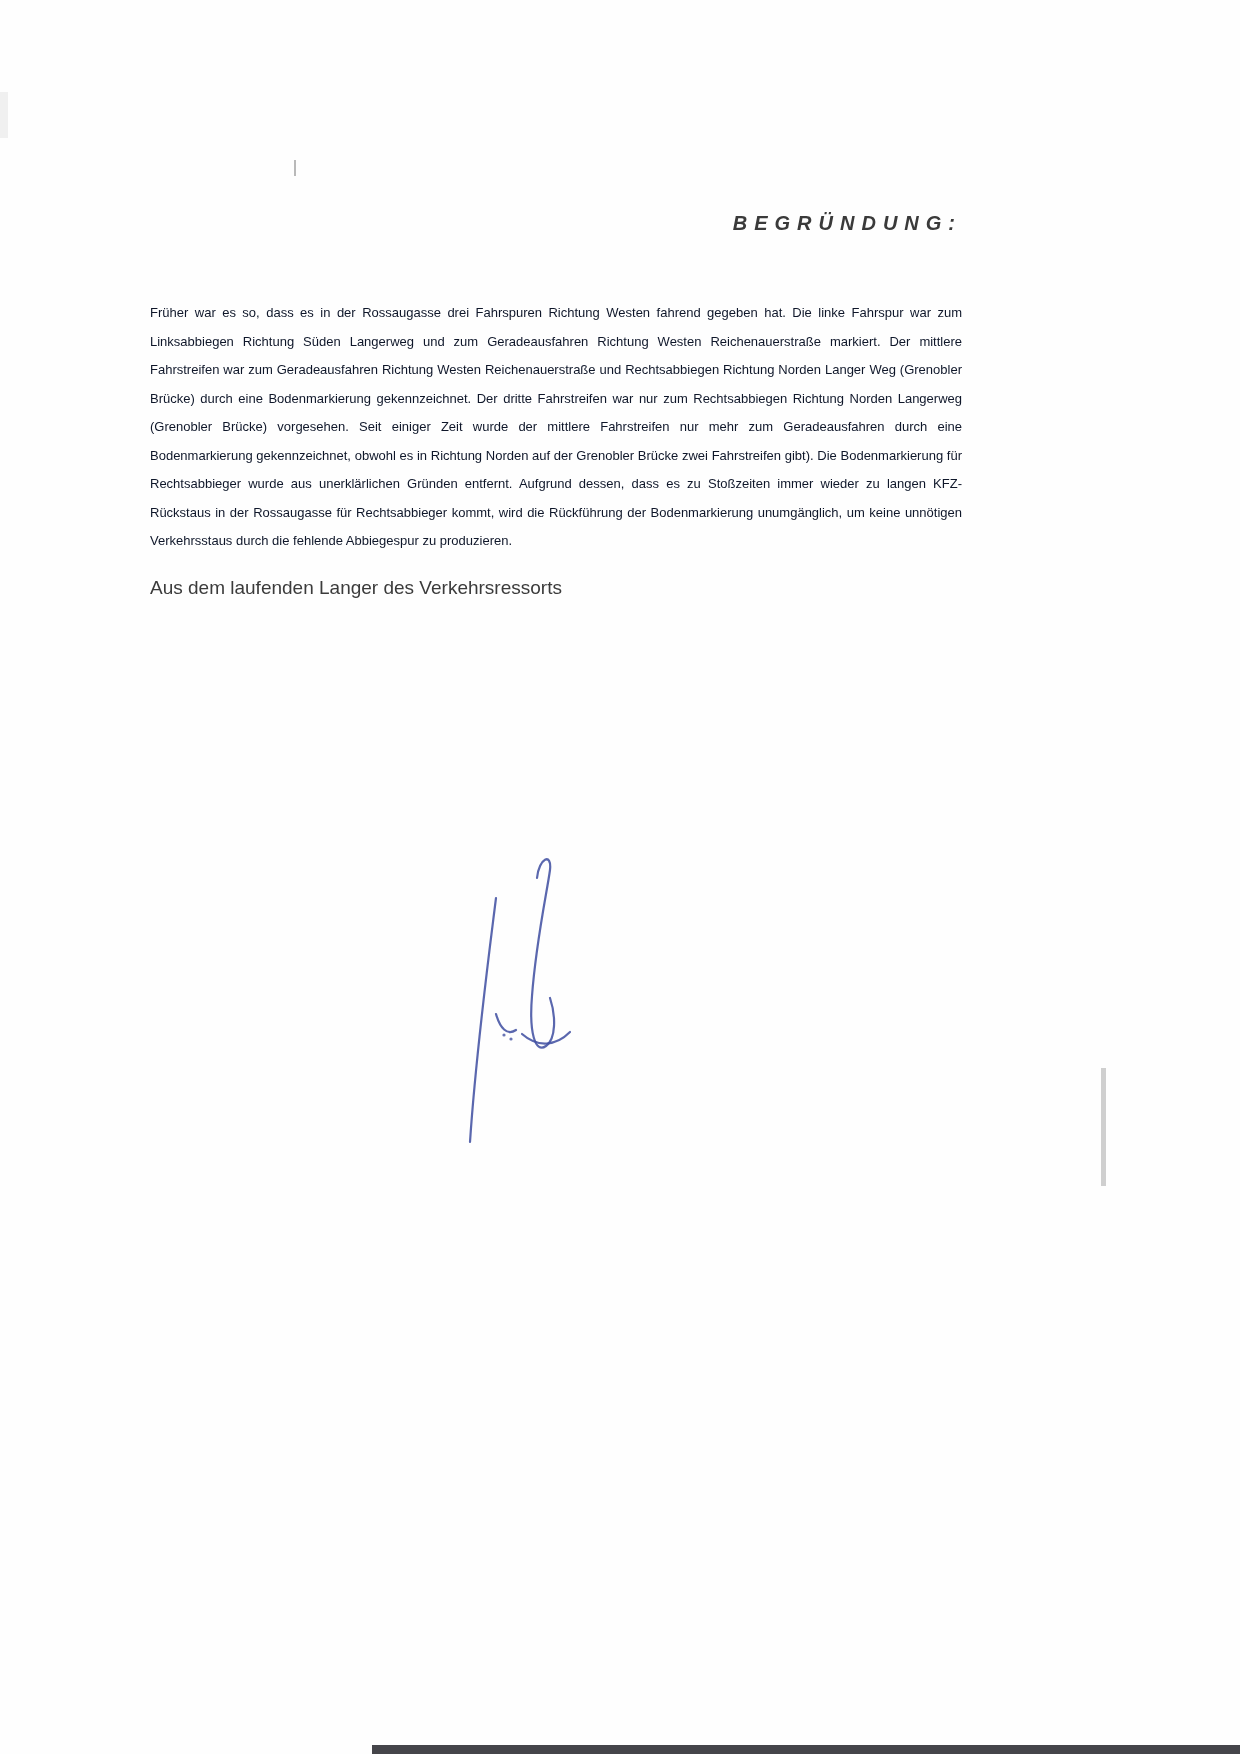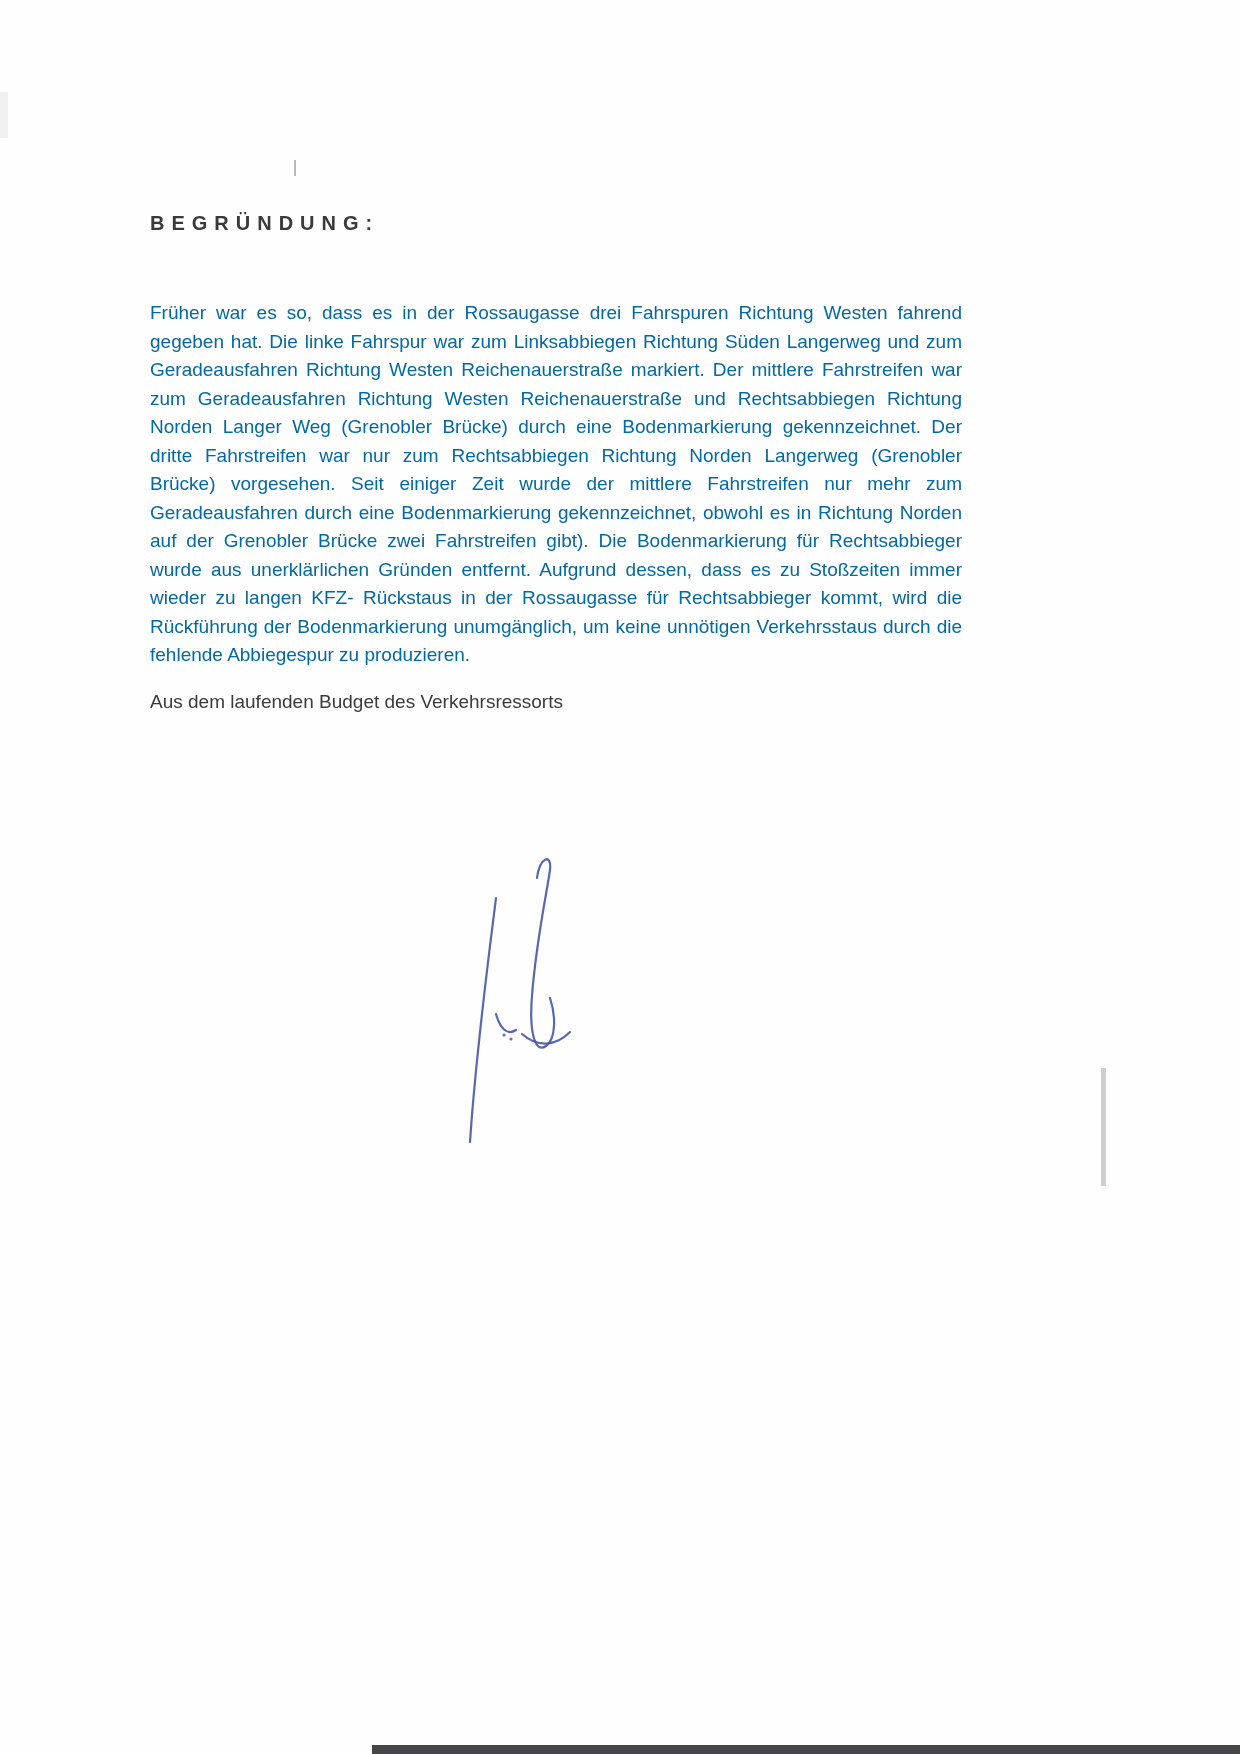--- a/index.html
+++ b/index.html
@@ -18,32 +18,33 @@
     overflow: hidden;
   }
   .content {
     position: absolute;
     left: 150px;
     top: 212px;
     width: 812px;
   }
   .doc-title {
     margin: 0 0 64px 0;
-    text-align: left;
+    text-align: right;
     font-size: 20px;
     font-weight: bold;
     letter-spacing: 0.35em;
     color: #3a3a3a;
+    font-style: italic;
   }
   .body-par {
     margin: 0;
-    font-size: 19px;
+    font-size: 13px;
     line-height: 28.5px;
     text-align: justify;
-    color: #0369a1;
+    color: #0f172a;
   }
   .coverage-label {
     margin: 110px 0 0 0;
     font-size: 19px;
     line-height: 28px;
   }
   .coverage-text {
     margin: 18px 0 0 0;
     font-size: 19px;
     line-height: 28px;
@@ -110,21 +111,21 @@
 <body>
 
 <div class="page">
 
   <div class="content">
     <h1 class="doc-title">BEGRÜNDUNG:</h1>
 
     <p class="body-par">Früher war es so, dass es in der Rossaugasse drei Fahrspuren Richtung Westen fahrend gegeben hat. Die linke Fahrspur war zum Linksabbiegen Richtung Süden Langerweg und zum Geradeausfahren Richtung Westen Reichenauerstraße markiert. Der mittlere Fahrstreifen war zum Geradeausfahren Richtung Westen Reichenauerstraße und Rechtsabbiegen Richtung Norden Langer Weg (Grenobler Brücke) durch eine Bodenmarkierung gekennzeichnet. Der dritte Fahrstreifen war nur zum Rechtsabbiegen Richtung Norden Langerweg (Grenobler Brücke) vorgesehen. Seit einiger Zeit wurde der mittlere Fahrstreifen nur mehr zum Geradeausfahren durch eine Bodenmarkierung gekennzeichnet, obwohl es in Richtung Norden auf der Grenobler Brücke zwei Fahrstreifen gibt). Die Bodenmarkierung für Rechtsabbieger wurde aus unerklärlichen Gründen entfernt. Aufgrund dessen, dass es zu Stoßzeiten immer wieder zu langen KFZ- Rückstaus in der Rossaugasse für Rechtsabbieger kommt, wird die Rückführung der Bodenmarkierung unumgänglich, um keine unnötigen Verkehrsstaus durch die fehlende Abbiegespur zu produzieren.</p>
 
 
-    <p class="coverage-text">Aus dem laufenden Budget des Verkehrsressorts</p>
+    <p class="coverage-text">Aus dem laufenden Langer des Verkehrsressorts</p>
 
   </div>
 
   <svg class="signature" viewBox="0 0 160 320" aria-hidden="true">
 
     <path d="M97,32 C99,12 112,6 110,24 C107,46 96,96 92,150 C89,186 95,208 106,200 C116,193 116,170 110,152"></path>
 
     <path d="M56,52 C48,116 36,206 30,296"></path>
 
     <path d="M56,168 C60,182 67,190 76,184"></path>

